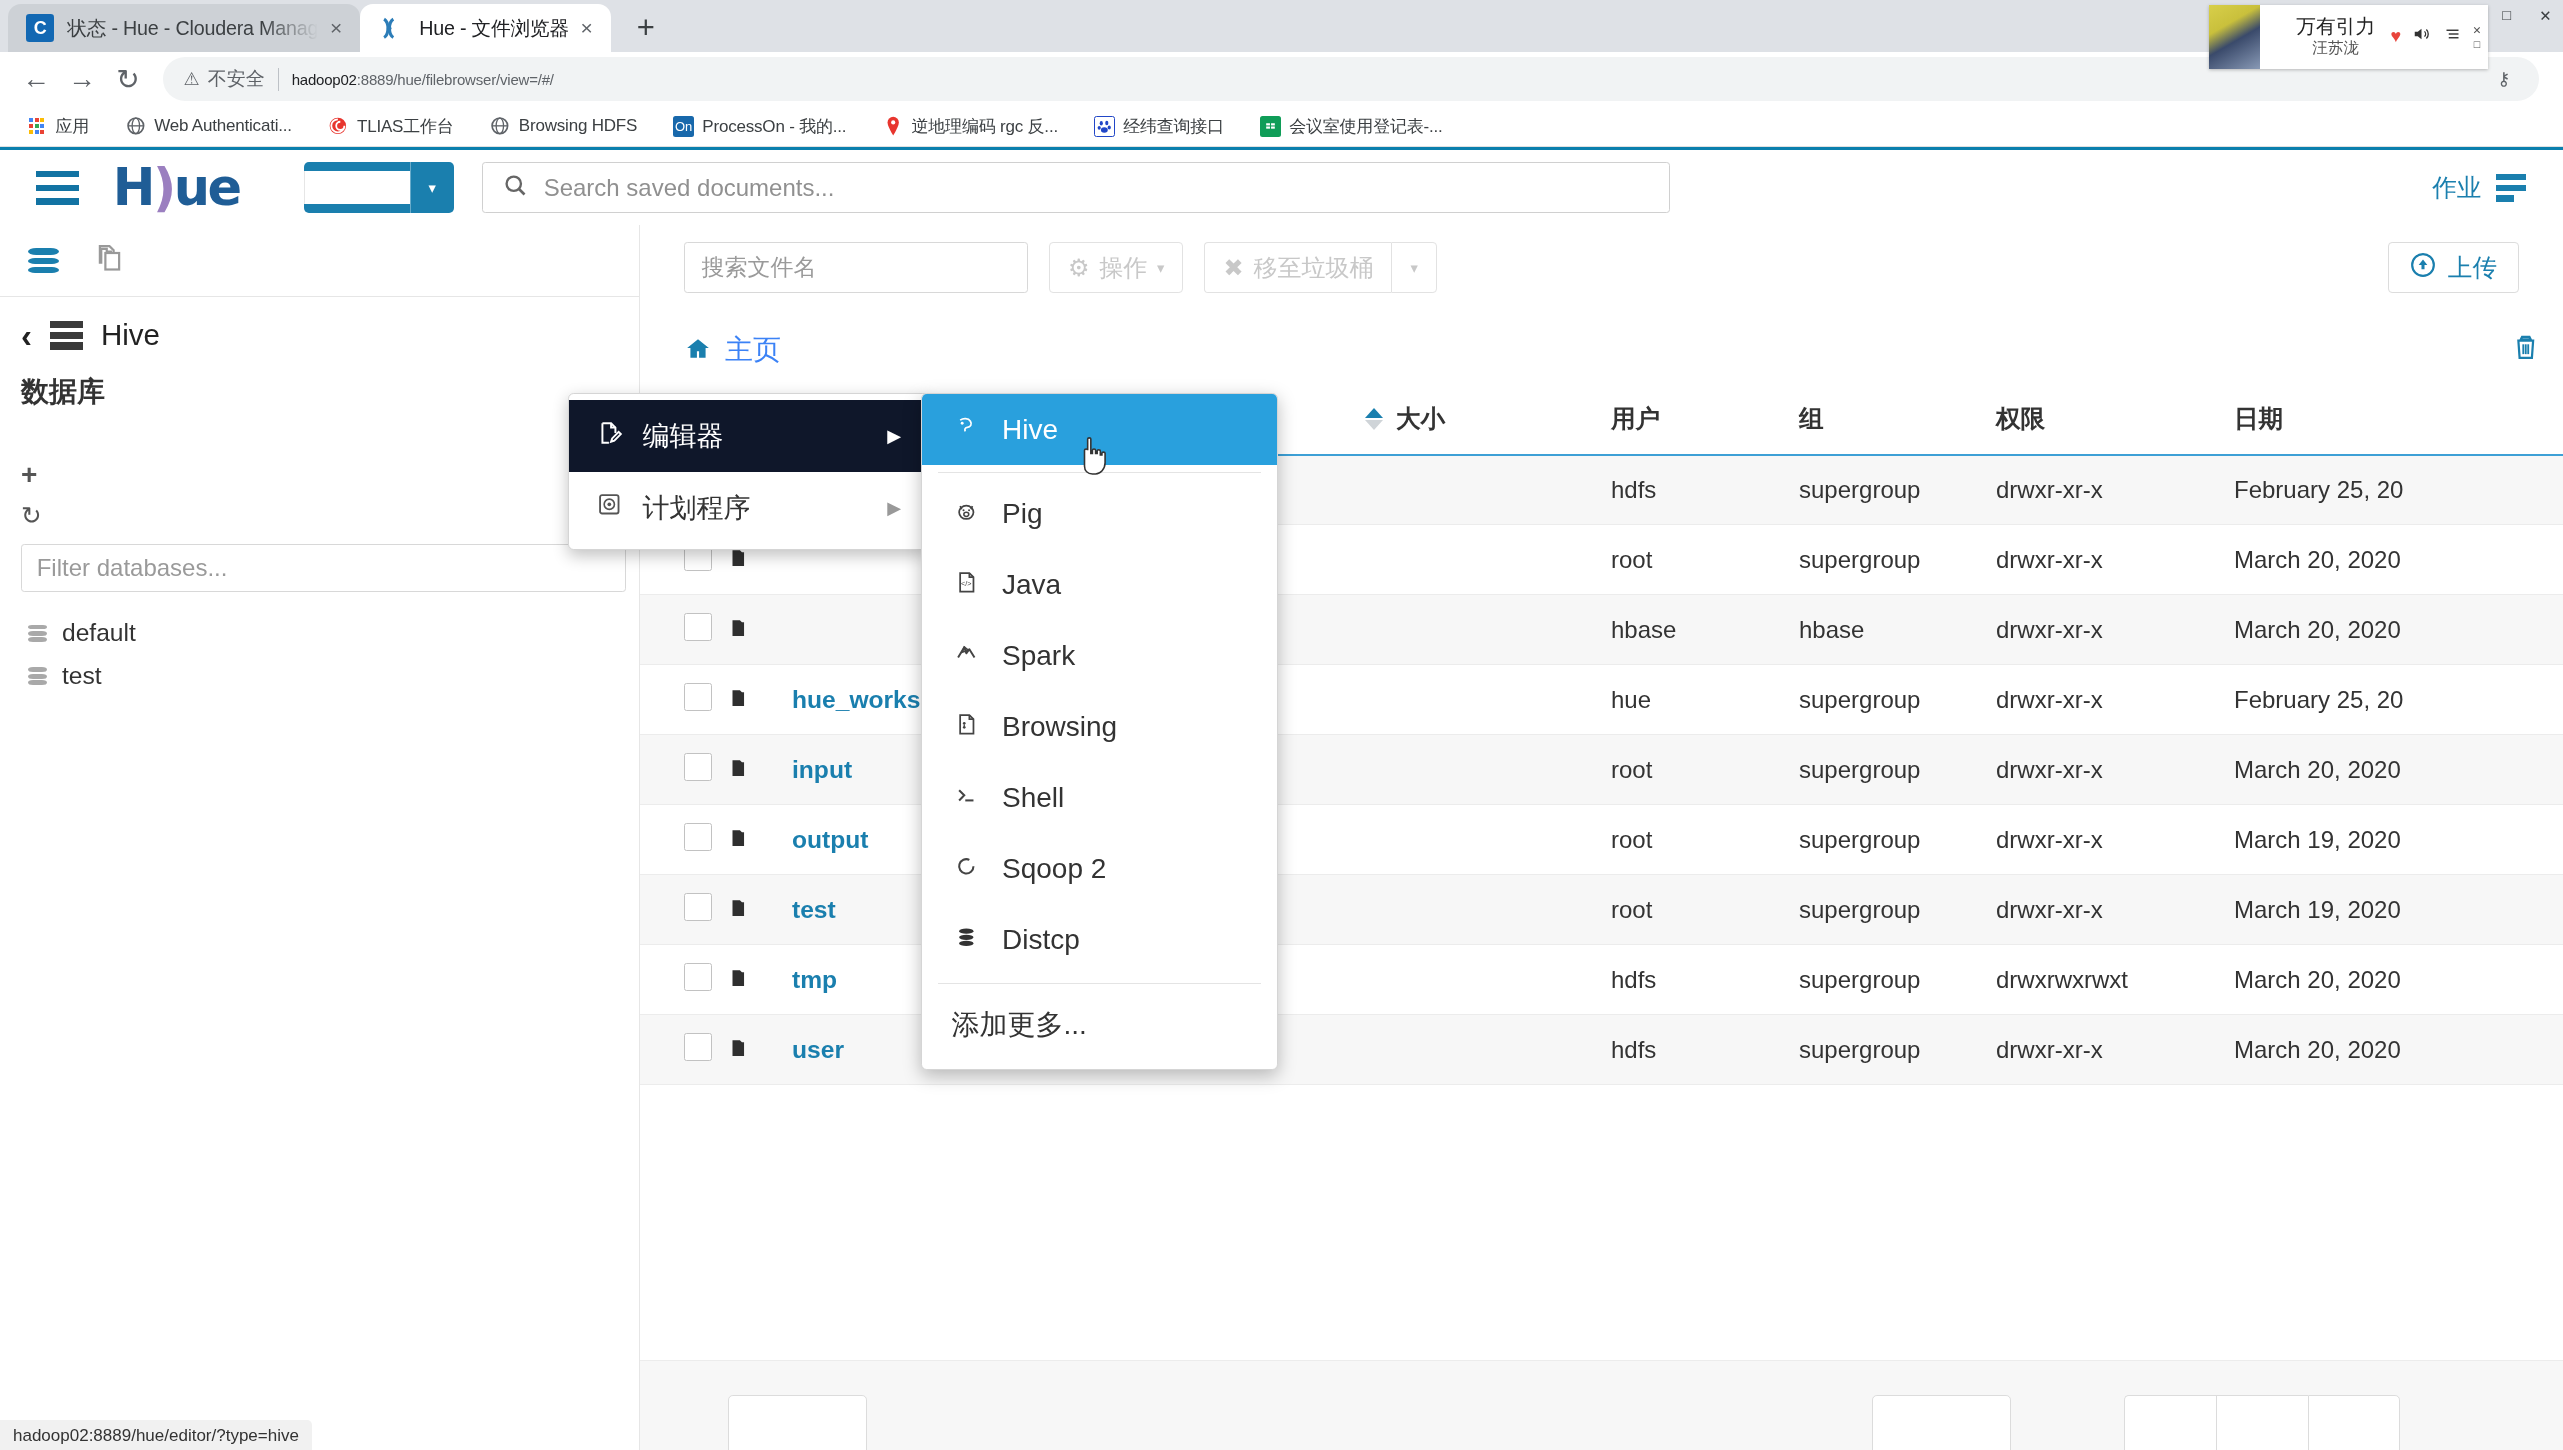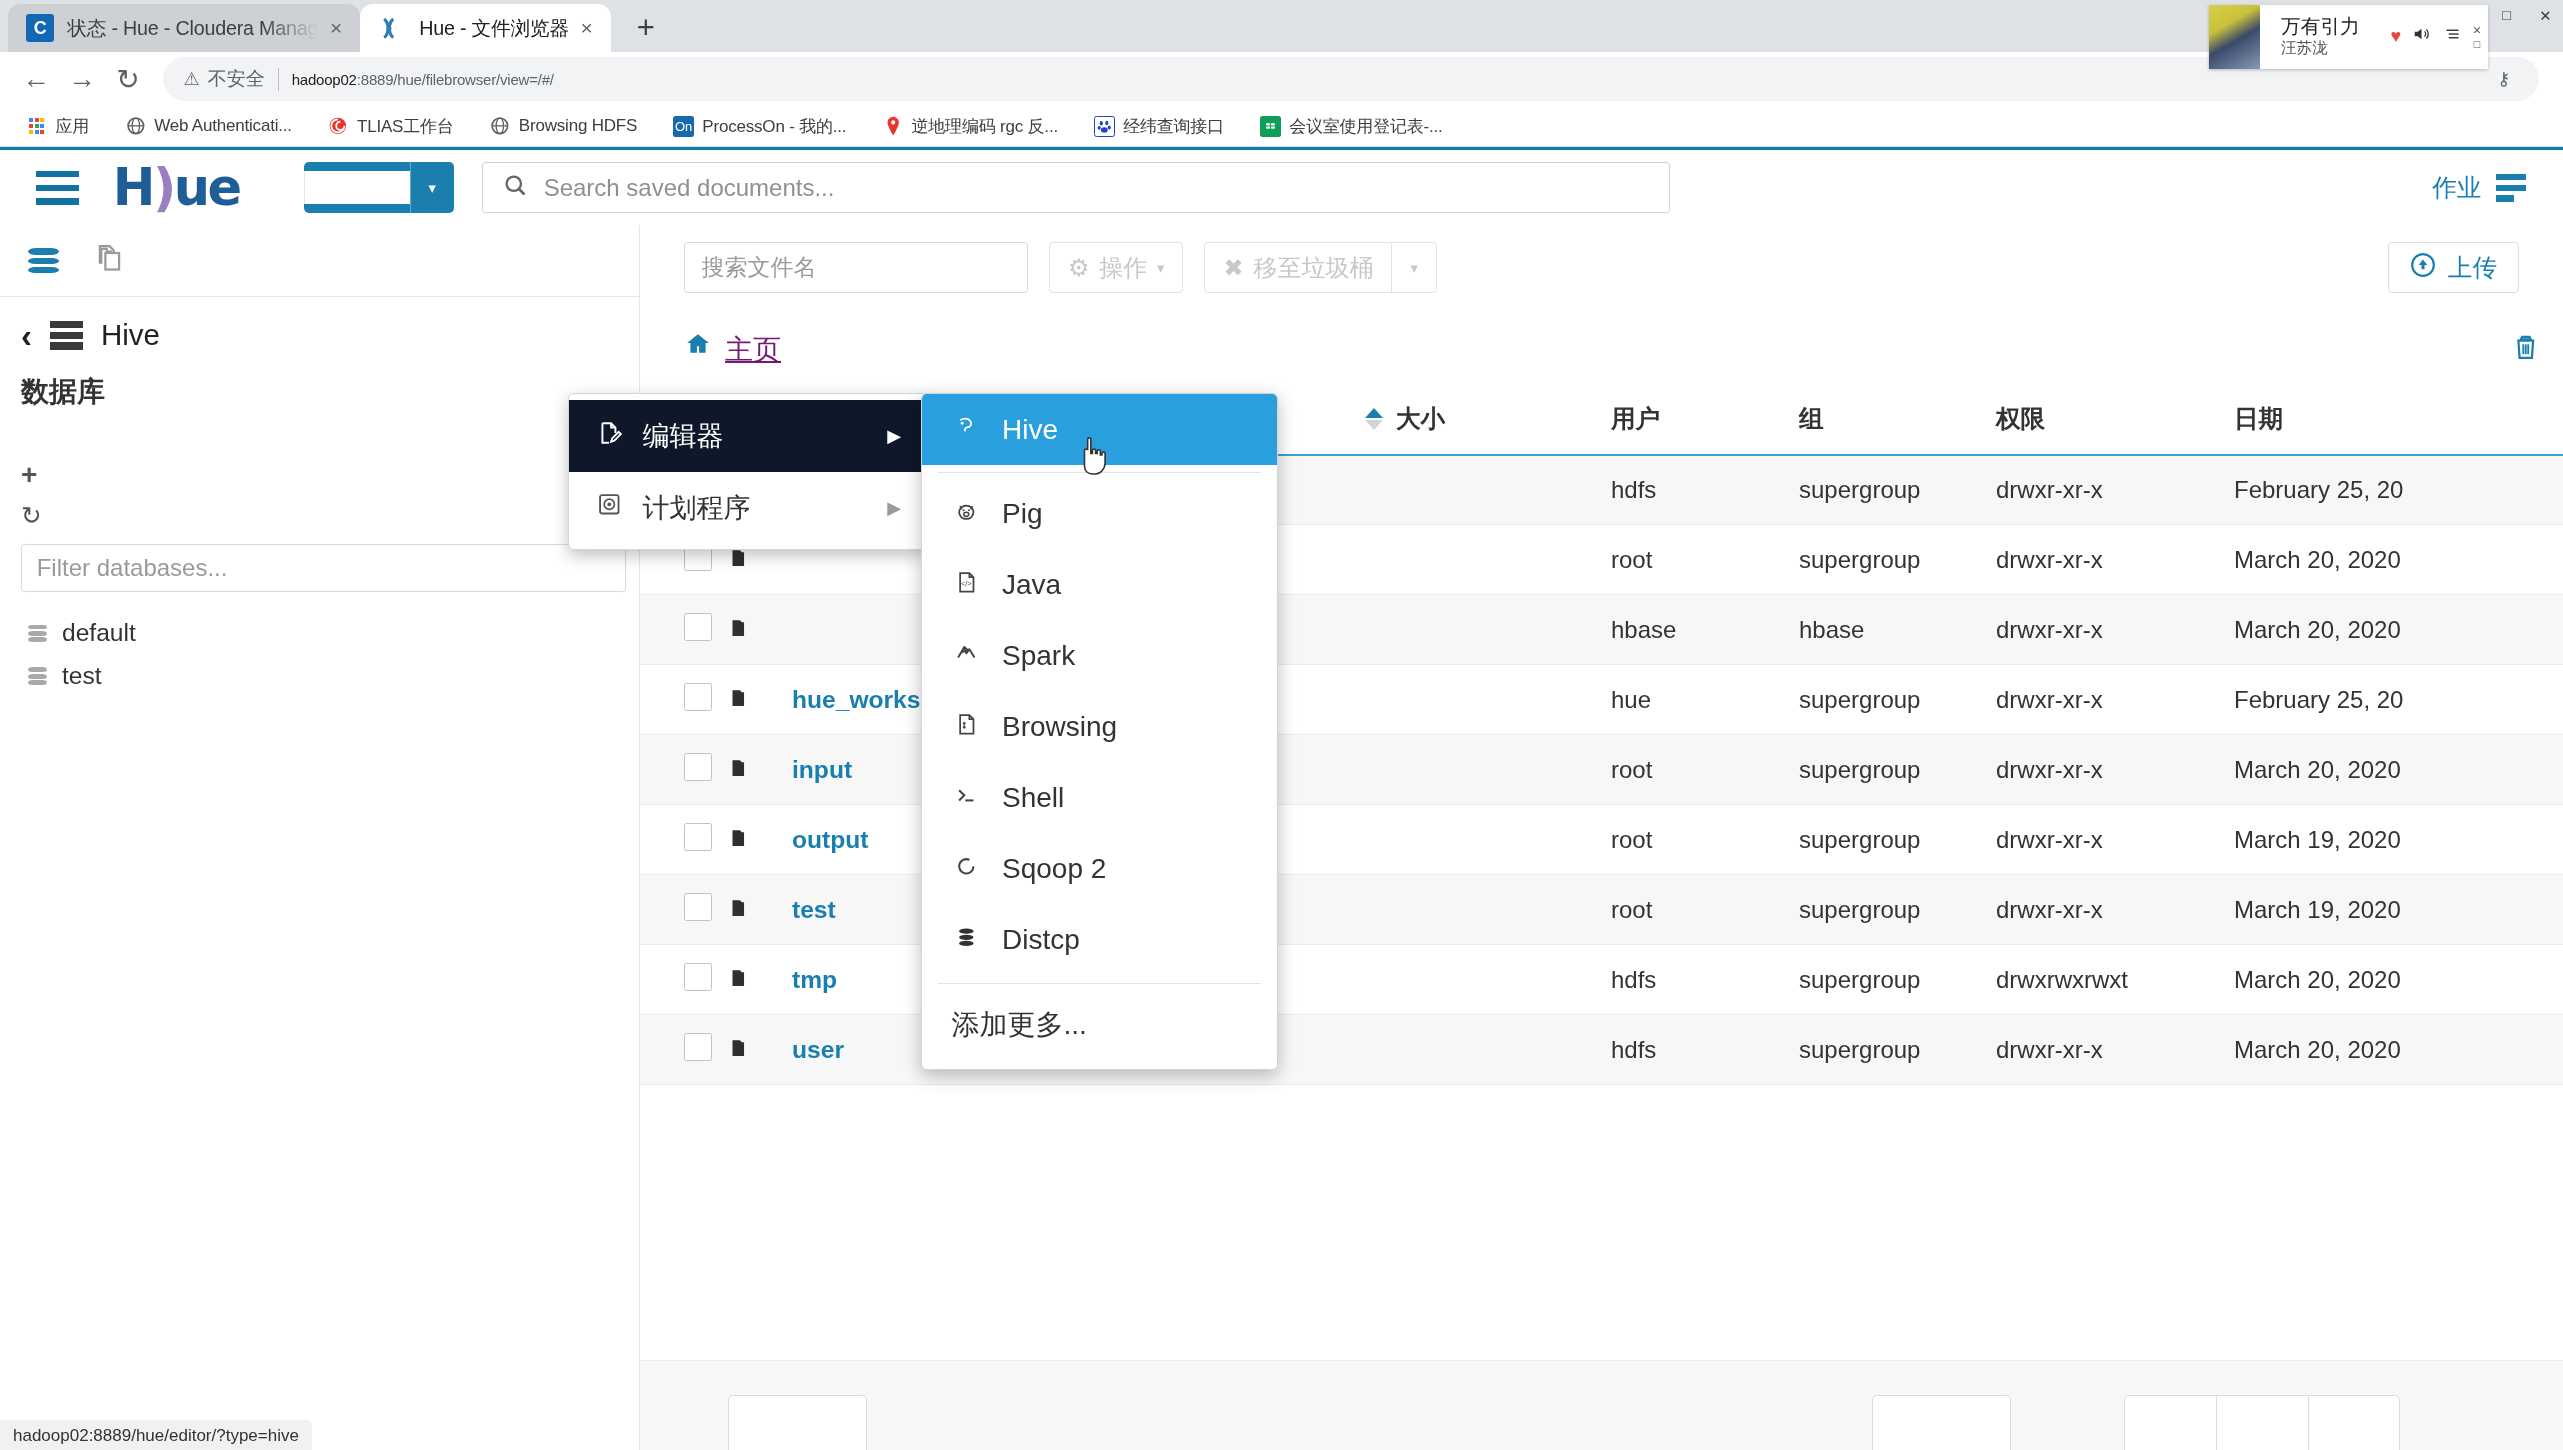--- a/index.html
+++ b/index.html
@@ -95,21 +95,21 @@
   
   .music {
     position: absolute; top: 4.9px; right: 75px; width: 279px; height: 64px;
     background: #fff; display: flex; align-items: center;
     box-shadow: 0 0.8px 3.3px rgba(0,0,0,.25); z-index: 50;
   }
   .music-art {
     width: 51px; height: 64px; flex: 0 0 51px;
     background: linear-gradient(150deg,#d8cf4a 0%,#c9c03c 32%,#3a4a6b 55%,#8899b5 100%);
   }
-  .music-text { flex: 1; padding-left: 21px; }
+  .music-text { flex: 1; padding-left: 21px; text-align: center; }
   .music-title { font-size: 19.7px; color: #222; line-height: 1.15; }
   .music-artist { font-size: 15.6px; color: #555; line-height: 1.3; }
   .music-ctrls { display: flex; align-items: center; gap: 9.8px; padding-right: 9.8px; }
   .m-heart { color: #e8453c; font-size: 18px; }
   .m-vol { color: #333; font-size: 17px; }
   .m-list { color: #333; font-size: 17px; }
   .music-win { display: flex; flex-direction: column; gap: 2.5px; padding-right: 6.6px;
                font-size: 10.6px; color: #555; align-items: center; }
 
   
@@ -218,21 +218,21 @@
   .upload-btn {
     margin-left: auto; height: 51px; border: 0.8px solid #dcdcdc; border-radius: 4.1px;
     background: #fff; display: flex; align-items: center; gap: 11.5px;
     padding: 0 21px; color: #1a7fae; font-size: 24.6px; white-space: nowrap;
   }
 
   .fb-breadcrumb {
     height: 80px; display: flex; align-items: center; padding: 0 44px;
     position: relative;
   }
-  .home-link { display: flex; align-items: flex-start; gap: 13px; color: #701a75; font-size: 28px; text-decoration: underline; }
+  .home-link { display: flex; align-items: flex-end; gap: 13px; color: #3b82f6; font-size: 28px; }
   .home-ico { font-size: 28px; }
   .trash-ico {
     position: absolute; right: 23px; font-size: 29.5px; color: #1a7fae;
   }
 
   
   .fb-table { width: 100%; border-collapse: collapse; table-layout: fixed; }
   .fb-table thead th {
     text-align: left; font-size: 24.6px; font-weight: bold; color: #333;
     padding: 11.5px 0 18px 0; border-bottom: 2.5px solid #3da0d6;

